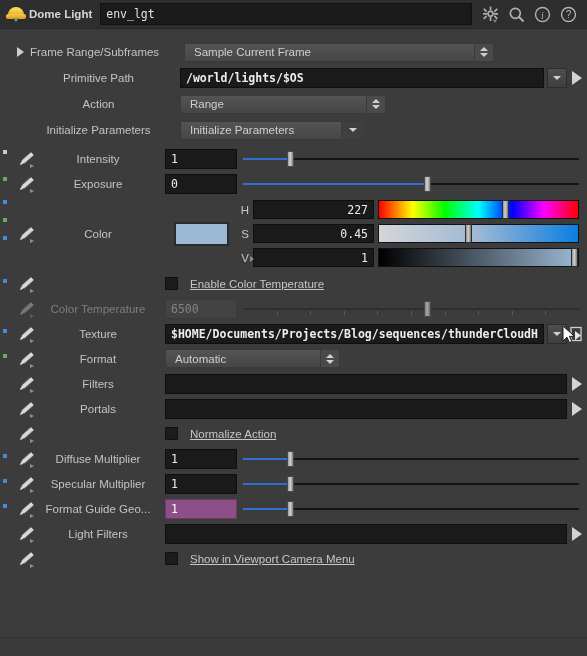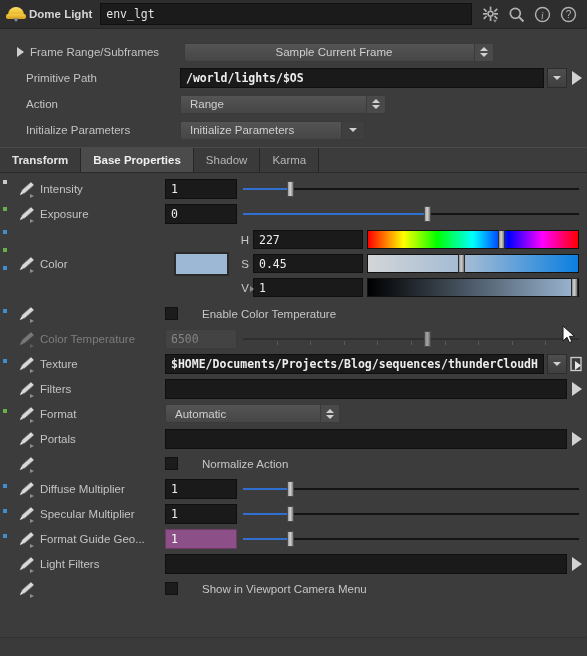--- a/index.html
+++ b/index.html
@@ -26,21 +26,21 @@
   .hicon svg{display:block;}
 
   
   .rows{flex:0 0 auto;padding-top:10px;}
   .row{display:flex;align-items:center;height:25px;}
   .gutter{width:14px;height:100%;flex:0 0 auto;position:relative;}
   .gmark{position:absolute;left:3px;width:4px;height:4px;}
   .pen{width:26px;flex:0 0 auto;display:flex;align-items:center;justify-content:center;position:relative;}
   .pen svg{display:block;}
   .pen.dim{opacity:.38;}
-  .lbl{width:116px;flex:0 0 auto;text-align:left;padding-right:9px;color:#c3c3c3;font-size:11.5px;white-space:nowrap;overflow:hidden;}
+  .lbl{width:116px;flex:0 0 auto;text-align:center;padding-right:9px;color:#c3c3c3;font-size:11.5px;white-space:nowrap;overflow:hidden;}
   .lbl.dim{color:#7d7d7d;}
   .lbl.left{text-align:left;padding-left:12px;}
 
   
   .menu{height:19px;background:#4d4d4d;border:1px solid #3a3a3a;border-radius:2px;display:flex;align-items:center;
         color:#cfcfcf;font-size:11.5px;padding-left:9px;box-sizing:border-box;position:relative;
         background-image:linear-gradient(#545454,#464646);}
   .menu .txt{flex:1 1 auto;overflow:hidden;white-space:nowrap;}
   .menu .updown{width:18px;height:100%;border-left:1px solid #3b3b3b;display:flex;flex-direction:column;
         align-items:center;justify-content:center;gap:2px;background:#4a4a4a;}
@@ -62,32 +62,32 @@
   .shandle{position:absolute;top:2px;width:7px;height:16px;background:linear-gradient(90deg,#9c9c9c,#d4d4d4 45%,#7e7e7e);
            border:1px solid #4a4a4a;box-sizing:border-box;}
   .ctick{position:absolute;top:12px;width:1px;height:4px;background:#5a5a5a;}
 
   .dropbtn{width:20px;height:20px;flex:0 0 auto;margin-left:3px;background:linear-gradient(#4e4e4e,#3f3f3f);
            border:1px solid #2d2d2d;box-sizing:border-box;display:flex;align-items:center;justify-content:center;}
   .arrowbtn{width:20px;flex:0 0 auto;display:flex;align-items:center;justify-content:center;}
   .arrowbtn svg{display:block;}
 
   .chk{width:13px;height:13px;background:#1c1c1c;border:1px solid #111;box-sizing:border-box;flex:0 0 auto;}
-  .chklabel{margin-left:24px;color:#c6c6c6;font-size:11.5px;}
+  .chklabel{margin-left:12px;color:#c6c6c6;font-size:11.5px;text-decoration:underline;}
 
   
   .colorblock{display:flex;align-items:center;height:75px;}
   .swatchwrap{width:72px;display:flex;align-items:center;justify-content:center;flex:0 0 auto;}
   .swatch{width:55px;height:24px;border:2px solid #2b2b2b;box-sizing:border-box;}
   .hsv{flex:1 1 auto;display:flex;flex-direction:column;justify-content:center;gap:1px;}
   .hsvrow{display:flex;align-items:center;height:23px;}
   .hsvlab{width:16px;text-align:center;color:#c8c8c8;font-size:11.5px;flex:0 0 auto;position:relative;}
   .hsvlab .sub{position:absolute;right:-1px;bottom:2px;width:0;height:0;border-top:3px solid transparent;
         border-bottom:3px solid transparent;border-left:4px solid #8c8c8c;}
-  .hsvnum{width:110px;height:19px;flex:0 0 auto;}
+  .hsvnum{width:121px;height:19px;flex:0 0 auto;justify-content:flex-end;}
   .hsvbar{flex:1 1 auto;height:19px;position:relative;margin-left:4px;border:1px solid #111;box-sizing:border-box;}
   .hsvhandle{position:absolute;top:-1px;width:7px;height:19px;background:linear-gradient(90deg,#8e8e8e,#d2d2d2 45%,#777);
              border:1px solid #2c2c2c;box-sizing:border-box;}
 
   
   .tabbar{display:flex;height:24px;background:#2f2f2f;border-top:1px solid #4a4a4a;border-bottom:1px solid #2a2a2a;
           align-items:stretch;flex:0 0 auto;margin-top:4px;}
   .tab{display:flex;align-items:center;padding:0 12px;font-size:11.5px;color:#b6b6b6;border-right:1px solid #262626;
        background:#3a3a3a;white-space:nowrap;}
   .tab.active{background:#4b4b4b;color:#f0f0f0;font-weight:bold;}
@@ -153,21 +153,21 @@
   <div class="rows">
 
     <div class="row" style="height:26px;">
       <div class="gutter"></div>
       <div class="pen" style="width:12px;">
         <svg width="9" height="10" viewBox="0 0 9 10">
             <path d="M1 0 L8 5 L1 10 Z" fill="#cfcfcf"></path>
           </svg>
       </div>
       <div class="lbl left" style="width:145px;padding-left:4px;">Frame Range/Subframes</div>
-      <div class="menu" style="width:310px;text-align:center;">
+      <div class="menu" style="width:310px;">
         <div class="txt">Sample Current Frame</div>
         <div class="updown">
             <div class="tri-u"></div>
             <div class="tri-d"></div>
           </div>
       </div>
     </div>
 
     <div class="row" style="height:26px;">
       <div class="gutter"></div>
@@ -205,35 +205,20 @@
       <div class="lbl" style="width:145px;">Initialize Parameters</div>
       <div class="menu" style="width:185px;">
         <div class="txt">Initialize Parameters</div>
         <div class="downonly">
             <div class="tri-d"></div>
           </div>
       </div>
     </div>
   </div>
 
-  <div class="tabbar">
-    <div class="tab bold">
-      <span>Transform</span>
-      </div>
-    <div class="tab active">
-      <span>Base Properties</span>
-      </div>
-    <div class="tab">
-      <span>Shadow</span>
-      </div>
-    <div class="tab">
-      <span>Karma</span>
-      </div>
-    <div style="flex:1 1 auto;background:#3c3c3c;"></div>
-  </div>
 
   <div class="rows" style="padding-top:3px;">
 
     <div class="row">
       <div class="gutter">
         <div class="gmark" style="top:4px;background:#c9c9c9;"></div>
       </div>
       <div class="pen">
         <svg width="20" height="18" viewBox="0 0 20 18">
           <path d="M3 15 L5 10 L14 2 L17 5 L8 13 Z" fill="#d9d9d9" stroke="#6a6a6a" stroke-width="0.8"></path>
@@ -395,40 +380,20 @@
         </div>
       <div class="arrowbtn" style="position:relative;">
         <svg width="15" height="16" viewBox="0 0 15 16">
           <rect x="1" y="1.5" width="10" height="13" fill="none" stroke="#cfcfcf" stroke-width="1.3"></rect>
           <path d="M5 5 L5 14 L11 9.5 Z" fill="#e8e8e8"></path>
         </svg>
       </div>
     </div>
 
     <div class="row">
-      <div class="gutter"></div>
-      <div class="pen">
-        <svg width="20" height="18" viewBox="0 0 20 18">
-          <path d="M3 15 L5 10 L14 2 L17 5 L8 13 Z" fill="#d9d9d9" stroke="#6a6a6a" stroke-width="0.8"></path>
-          <path d="M3 15 L5.5 13.5 L4.5 12 Z" fill="#f0f0f0"></path>
-          <path d="M13 14 L17 16 L13 18 Z" fill="#8e8e8e"></path>
-        </svg>
-      </div>
-      <div class="lbl">Filters</div>
-      <div class="txtfield" style="flex:1 1 auto;">
-        <span></span>
-      </div>
-      <div class="arrowbtn">
-        <svg width="12" height="14" viewBox="0 0 12 14">
-            <path d="M1 0 L11 7 L1 14 Z" fill="#d2d2d2"></path>
-          </svg>
-      </div>
-    </div>
-
-    <div class="row">
       <div class="gutter">
         <div class="gmark" style="top:8px;background:#63b34a;"></div>
       </div>
       <div class="pen">
         <svg width="20" height="18" viewBox="0 0 20 18">
           <path d="M3 15 L5 10 L14 2 L17 5 L8 13 Z" fill="#d9d9d9" stroke="#6a6a6a" stroke-width="0.8"></path>
           <path d="M3 15 L5.5 13.5 L4.5 12 Z" fill="#f0f0f0"></path>
           <path d="M13 14 L17 16 L13 18 Z" fill="#8e8e8e"></path>
         </svg>
       </div>
@@ -444,20 +409,40 @@
 
     <div class="row">
       <div class="gutter"></div>
       <div class="pen">
         <svg width="20" height="18" viewBox="0 0 20 18">
           <path d="M3 15 L5 10 L14 2 L17 5 L8 13 Z" fill="#d9d9d9" stroke="#6a6a6a" stroke-width="0.8"></path>
           <path d="M3 15 L5.5 13.5 L4.5 12 Z" fill="#f0f0f0"></path>
           <path d="M13 14 L17 16 L13 18 Z" fill="#8e8e8e"></path>
         </svg>
       </div>
+      <div class="lbl">Filters</div>
+      <div class="txtfield" style="flex:1 1 auto;">
+        <span></span>
+      </div>
+      <div class="arrowbtn">
+        <svg width="12" height="14" viewBox="0 0 12 14">
+            <path d="M1 0 L11 7 L1 14 Z" fill="#d2d2d2"></path>
+          </svg>
+      </div>
+    </div>
+
+    <div class="row">
+      <div class="gutter"></div>
+      <div class="pen">
+        <svg width="20" height="18" viewBox="0 0 20 18">
+          <path d="M3 15 L5 10 L14 2 L17 5 L8 13 Z" fill="#d9d9d9" stroke="#6a6a6a" stroke-width="0.8"></path>
+          <path d="M3 15 L5.5 13.5 L4.5 12 Z" fill="#f0f0f0"></path>
+          <path d="M13 14 L17 16 L13 18 Z" fill="#8e8e8e"></path>
+        </svg>
+      </div>
       <div class="lbl">Portals</div>
       <div class="txtfield" style="flex:1 1 auto;">
         <span></span>
       </div>
       <div class="arrowbtn">
         <svg width="12" height="14" viewBox="0 0 12 14">
             <path d="M1 0 L11 7 L1 14 Z" fill="#d2d2d2"></path>
           </svg>
       </div>
     </div>

